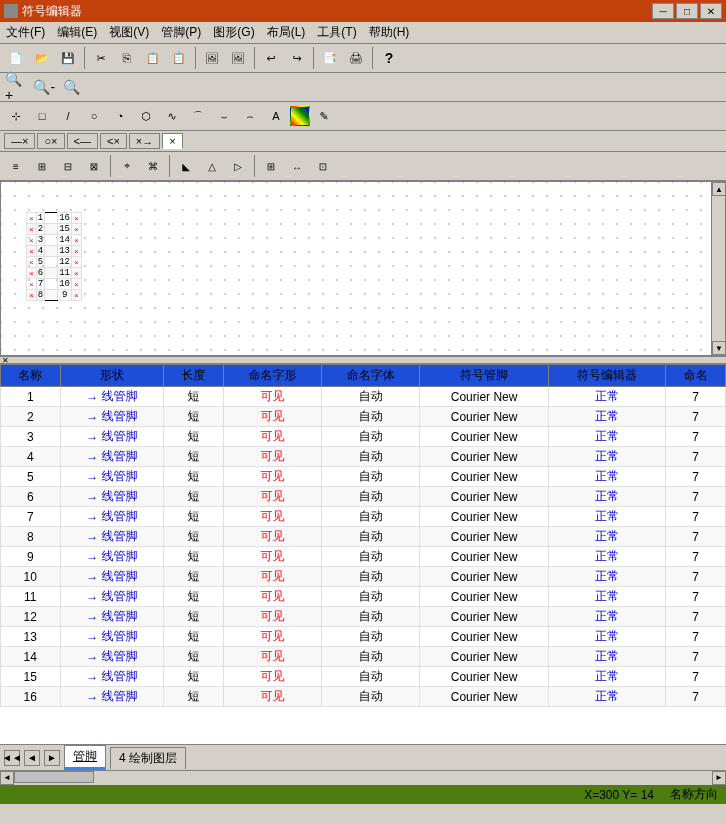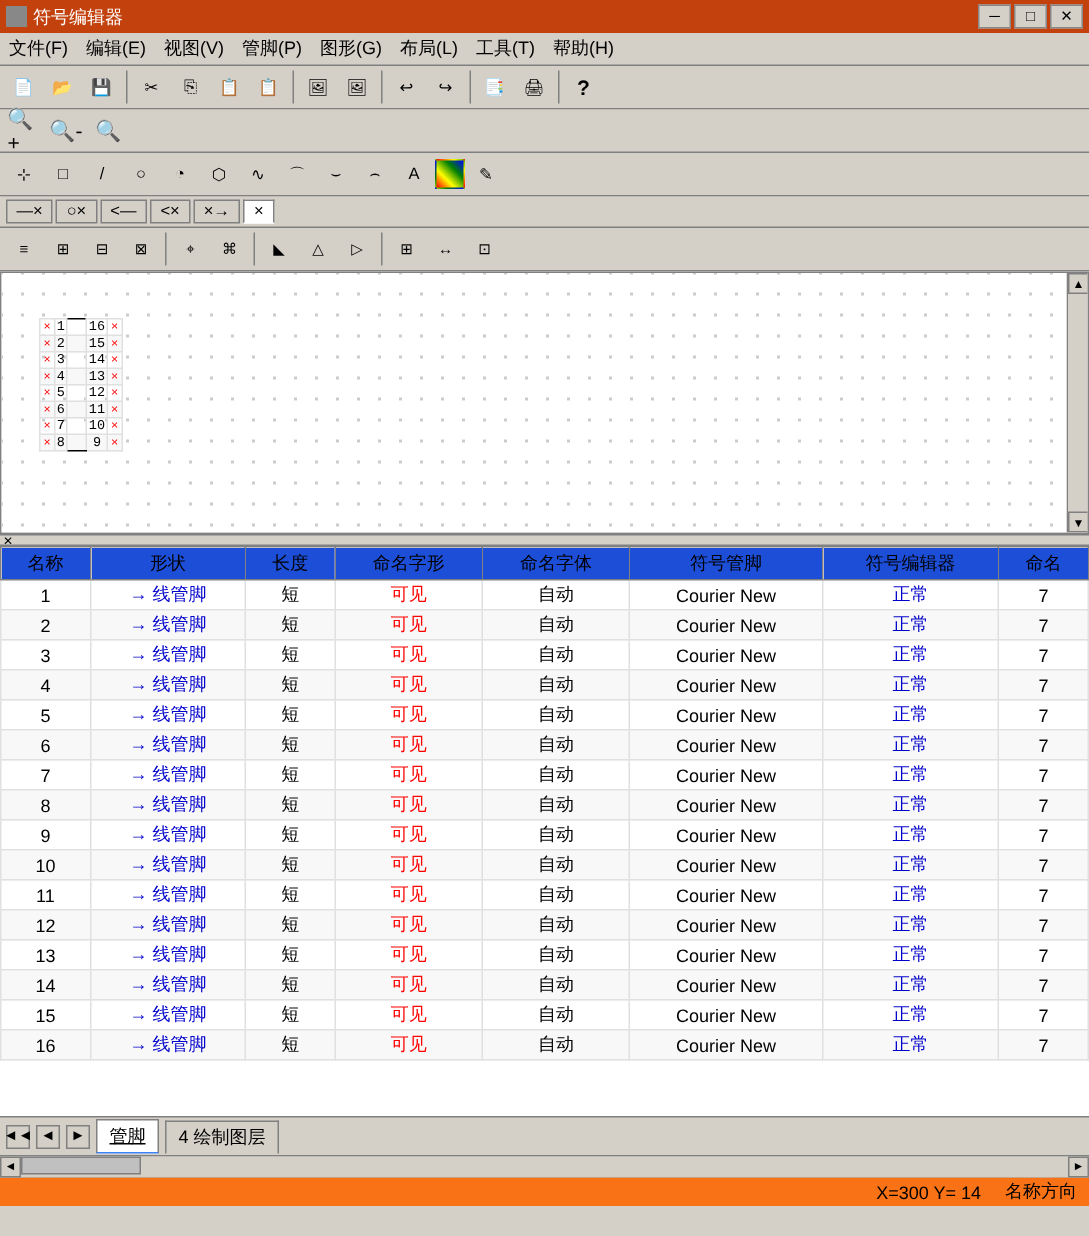--- a/index.html
+++ b/index.html
@@ -218,21 +218,21 @@
     .tab-page {
       background: #d4d0c8;
       border: 1px solid #808080;
       border-bottom: none;
       padding: 2px 8px;
       cursor: pointer;
       font-size: 12px;
     }
     .tab-page.active {
       background: white;
-      border-bottom: 1px solid #3b82f6;
+      border-bottom: 3px solid #3b82f6;
       text-decoration: underline;
     }
 
     
     .h-scrollbar {
       height: 14px;
       background: #d4d0c8;
       border-top: 1px solid #808080;
       display: flex;
       align-items: center;
@@ -249,21 +249,21 @@
       height: 12px;
       width: 80px;
       background: #c0c0c0;
       border: 1px solid #808080;
       display: inline-block;
     }
 
     
     .status-bar {
       height: 20px;
-      background: #f97316;
+      background: #4d7c0f;
       border-top: 1px solid #808080;
       display: flex;
       align-items: center;
       justify-content: flex-end;
       padding: 0 8px;
       gap: 16px;
       font-size: 12px;
     }
 
     .table-wrapper {

